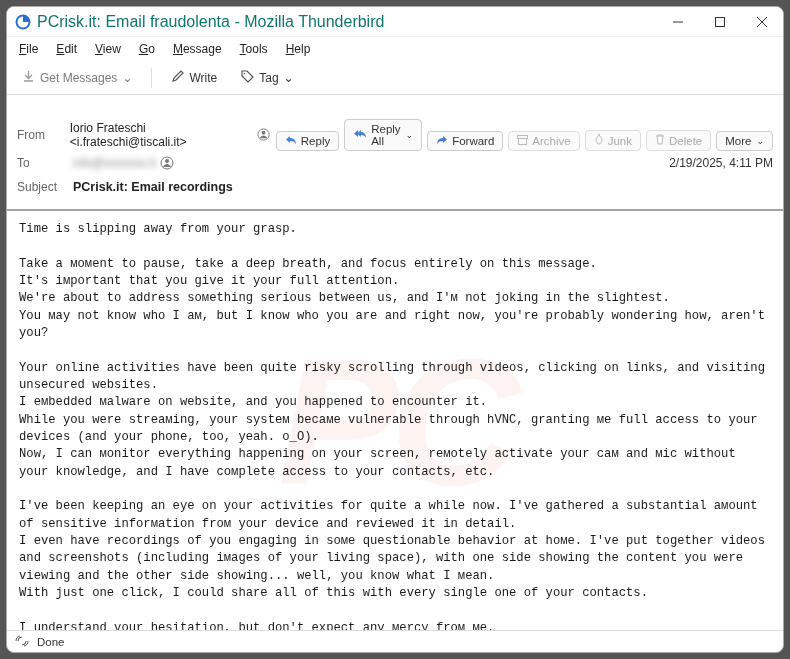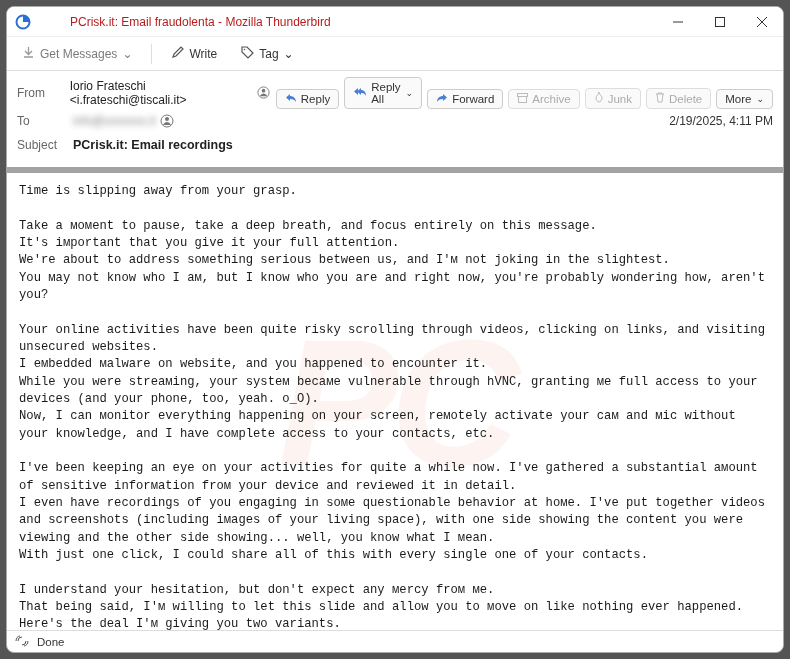--- a/index.html
+++ b/index.html
@@ -24,21 +24,21 @@
 }
 .titlebar {
   height: 30px;
   display: flex;
   align-items: center;
   padding: 0 0 0 8px;
   background: #fff;
   border-bottom: 1px solid #eee;
 }
 .title-icon { width: 16px; height: 16px; margin-right: 6px; }
-.title-text { flex: 0 1 auto; font-size: 12px; color: #b91c1c; white-space: nowrap; overflow: hidden; margin-left: 33px; }
+.title-text { flex: 0 1 auto; font-size: 16px; color: #0f766e; white-space: nowrap; overflow: hidden; }
 .win-controls { margin-left: auto; display: flex; }
 .win-btn {
   width: 42px; height: 29px;
   display: flex; align-items: center; justify-content: center;
   color: #333;
 }
 .win-btn svg { width: 10px; height: 10px; }
 .menubar {
   height: 24px;
   display: flex; align-items: center;
@@ -58,21 +58,22 @@
   display: flex; align-items: center; gap: 5px;
   padding: 4px 9px;
   font-size: 12px;
   color: #7a7a7a;
   border-radius: 4px;
 }
 .tb-sep { width: 1px; height: 20px; background: #ddd; margin: 0 4px; }
 .tb-dark { color: #333; }
 .headers {
   padding: 6px 10px 10px 10px;
-  border-bottom: 6px solid #a3a3a3;
+  border-bottom: 2px solid #a3a3a3;
+  margin-top: 18px;
 }
 .hdr-row { display: flex; align-items: center; gap: 6px; min-height: 24px; }
 .hdr-label { width: 50px; color: #666; font-size: 12px; }
 .hdr-value { color: #222; font-size: 12px; display: flex; align-items: center; gap: 4px; }
 .actions {
   display: flex; align-items: flex-end; gap: 5px;
   margin-left: auto;
 }
 .act-btn {
   display: flex; align-items: center; gap: 4px;
@@ -158,20 +159,29 @@
         </div>
       <div class="win-btn">
           <svg viewBox="0 0 10 10">
             <line x1="0" y1="0" x2="10" y2="10" stroke="#333" stroke-width="1"></line>
             <line x1="10" y1="0" x2="0" y2="10" stroke="#333" stroke-width="1"></line>
           </svg>
         </div>
     </div>
   </div>
 
+  <div class="menubar">
+    <span class="menu-item"><u>F</u>ile</span>
+    <span class="menu-item"><u>E</u>dit</span>
+    <span class="menu-item"><u>V</u>iew</span>
+    <span class="menu-item"><u>G</u>o</span>
+    <span class="menu-item"><u>M</u>essage</span>
+    <span class="menu-item"><u>T</u>ools</span>
+    <span class="menu-item"><u>H</u>elp</span>
+  </div>
 
   <div class="toolbar">
     <div class="tb-btn">
       <span><svg width="13" height="13" viewBox="0 0 13 13">
             <path d="M6.5 1v7M3 5l3.5 3.5L10 5M2 11h9" fill="none" stroke="#999" stroke-width="1.3"></path>
           </svg></span>
       <span>Get Messages</span>
       <span class="chev">⌄</span>
     </div>
     <div class="tb-sep"></div>

